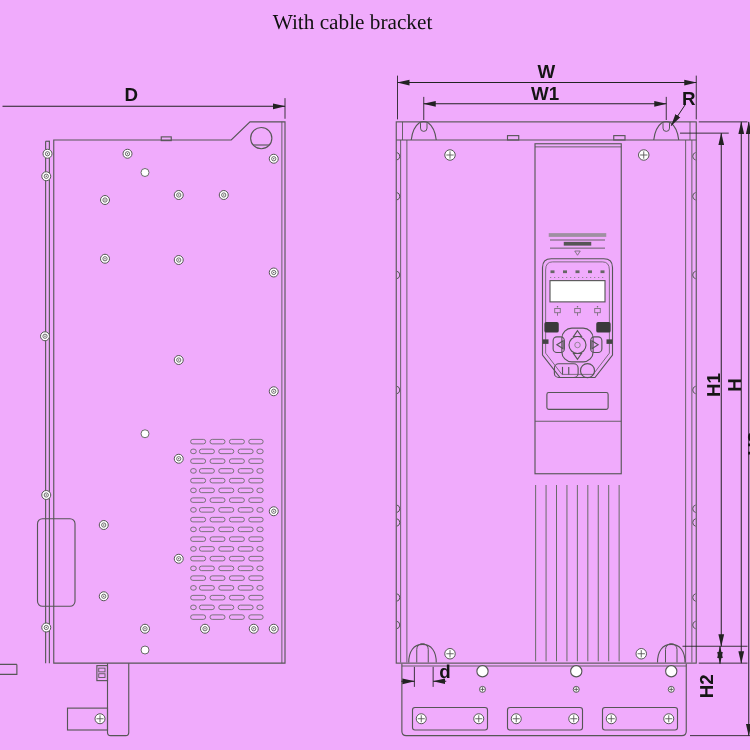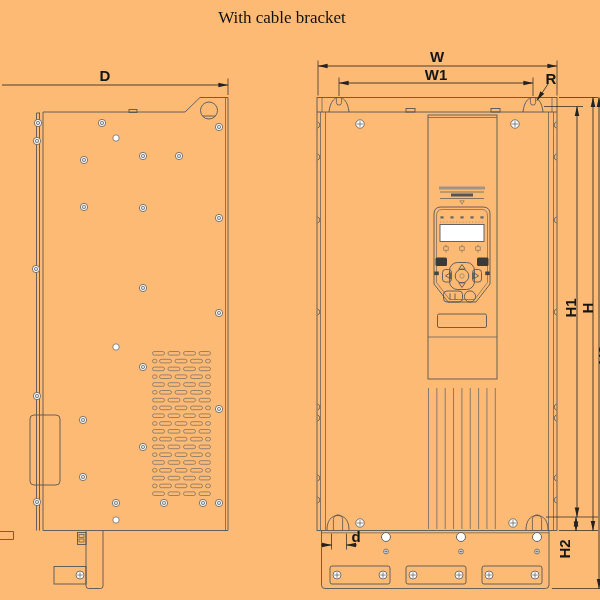--- a/index.html
+++ b/index.html
@@ -1,16 +1,16 @@
 <!DOCTYPE html>
 <html><head>
 <meta charset="utf-8">
 <style>
   html,body{margin:0;padding:0;background:#ffffff;}
-  .canvas{position:relative;width:600px;height:600px;background:#fdba74;overflow:hidden;
+  .canvas{position:relative;width:600px;height:600px;background:#f0abfc;overflow:hidden;
           font-family:"Liberation Sans",sans-serif;}
   .title{position:absolute;left:282px;top:8px;transform:translateX(-50%);
          font-family:"Liberation Serif",serif;font-size:17px;color:#111;white-space:nowrap;}
   svg{position:absolute;left:0;top:0;}
   svg text{font-family:"Liberation Sans",sans-serif;font-weight:bold;fill:#151515;}
   .dimtxt{font-size:15px;}
 </style>
 </head>
 <body>
 

